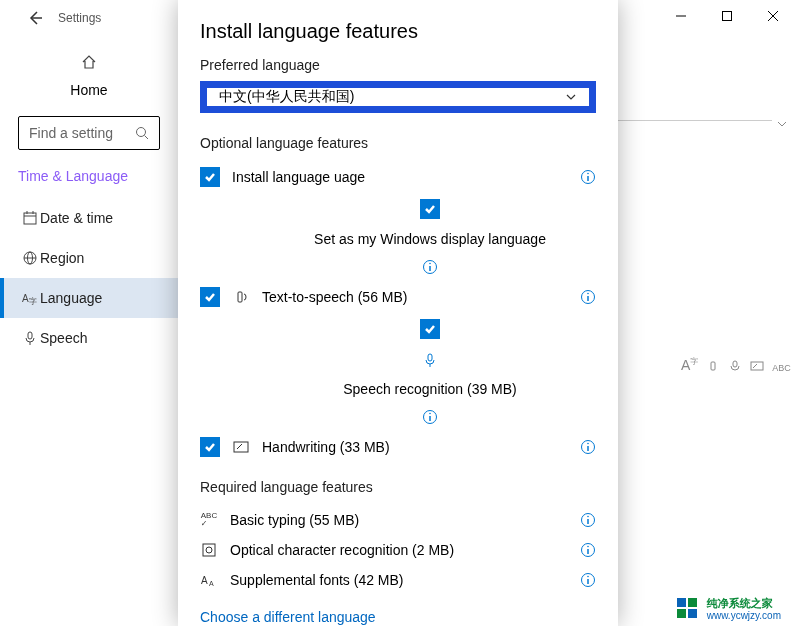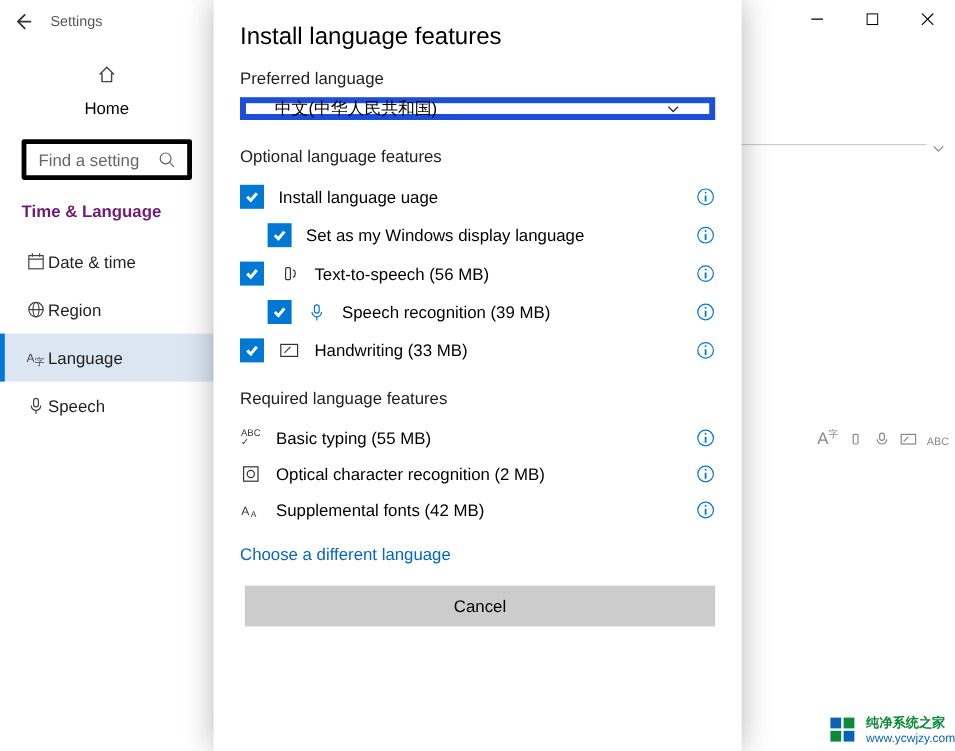--- a/index.html
+++ b/index.html
@@ -1,63 +1,63 @@
 <!DOCTYPE html>
 <html><head>
 <meta charset="utf-8">
 <style>
 * { box-sizing: border-box; margin: 0; padding: 0; font-family: "Segoe UI", sans-serif; }
 body { background: #fff; width: 796px; height: 626px; overflow: hidden; position: relative; font-size: 14px; color: #000; }
 
-.titlebar { display: flex; align-items: center; height: 36px; padding-left: 4px; text-align: right; }
+.titlebar { display: flex; align-items: center; height: 36px; padding-left: 20px; text-align: right; }
 .titlebar .back-btn { width: 30px; height: 30px; display:flex; align-items:center; justify-content:center; margin-right: 8px; }
 .titlebar .title { color: #555; font-size: 12px; }
 .window-ctrls { position: absolute; top: 0; right: 0; display:flex; }
 .window-ctrls .ctrl { width: 46px; height: 32px; display:flex; align-items:center; justify-content:center; }
 
 .sidebar { position: absolute; left: 0; top: 36px; width: 178px; height: 590px; padding: 14px 0 0 0; background:#fff; }
 .home-row { display:flex; align-items:center; gap:12px; padding:4px 18px 18px 18px; font-size:14px;flex-direction:column; }
-.search-box { margin: 0 18px 18px 18px; height: 34px; border:4px solid #000000; border-radius:2px; display:flex; align-items:center; padding:0 10px; color:#666; }
-.section-hdr { padding: 0 18px 14px 18px; font-size: 14px; font-weight:700; color:#701a75; }
+.search-box { margin: 0 18px 18px 18px; height: 34px; border:1px solid #000000; border-radius:2px; display:flex; align-items:center; padding:0 10px; color:#666; }
+.section-hdr { padding: 0 18px 14px 18px; font-size: 14px; font-weight:400; color:#8b5cf6; }
 .sb-item { display:flex; align-items:center; padding: 12px 18px; font-size:14px; color:#222; position:relative; border-left:4px solid transparent; }
 .sb-item.active { background:#dce6f2; border-left:4px solid #0078d4; }
 .sb-item .ico { width:18px; color:#444; }
 
 .bg-content { position:absolute; left:178px; top:36px; right:0; bottom:0; padding: 28px 22px; color:#222; }
 .bg-line1 { position:absolute; top: 84px; right: 24px; width:440px; border-top:1px solid #ccc; }
 .bg-line2 { position:absolute; top: 82px; right: 8px; display:flex; align-items:center; color:#888; }
 .bg-text1 { position:absolute; top: 120px; left: 400px; right: 40px; color:#222; }
 .bg-text2 { position:absolute; top: 244px; left: 400px; right: 40px; color:#222; }
 .bg-feat-icons { position:absolute; top: 356px; left: 681px; display:flex; gap:8px; color:#888;align-items:flex-end; }
 .bg-feat-icons span { font-size:14px; }
 
 .dialog { position:absolute; left:178px; top:0; width:440px; height:626px; background:#fff; box-shadow: 0 0 24px rgba(0,0,0,0.3); padding: 20px 0 16px 0; display:flex; flex-direction:column; }
 .dlg-title { padding: 0 18px 10px 22px; font-size:20px; font-weight:400; }
 .dlg-lbl { padding: 4px 22px 8px 22px; font-size:14px; color:#222; }
-.dlg-select { margin: 0 22px 16px 22px; height:19px; border:5px solid #1d4ed8; display:flex; align-items:center; justify-content:space-between; padding: 0 24px; font-size:14px; }
+.dlg-select { margin: 0 22px 16px 22px; height:36px; border:7px solid #1d4ed8; display:flex; align-items:center; justify-content:space-between; padding: 0 12px; font-size:14px; }
 
 .sect-lbl { padding: 6px 22px 10px 22px; font-size:14px; color:#222; }
 .opt-row { display:flex; align-items:center; padding: 6px 22px; gap:12px; }
-.opt-row.sub { padding-left: 45px; }
+.opt-row.sub { padding-left: 86px; flex-direction: column; }
 .chk { width:20px; height:20px; background:#0078d4; display:flex; align-items:center; justify-content:center; flex-shrink:0; }
 .chk svg { stroke:#fff; stroke-width:2.5; fill:none; }
 .opt-ico { width:18px; height:18px; display:flex; align-items:center; justify-content:center; color:#333; flex-shrink:0; }
 .opt-txt { font-size:14px; flex:1; }
 .info-ico { color:#0078d4; width:16px; height:16px; flex-shrink:0; }
 
 .req-row { display:flex; align-items:center; gap:12px; padding: 6px 22px; }
 .req-row .opt-ico { margin-left:0; }
 
 .link-row { padding: 14px 8px 10px 22px; color:#0067c0; font-size:14px; }
 .btn-row { display:flex; gap:0; padding: 0 22px; margin-top:8px; align-items:center; }
 .btn { flex:1; height:34px; display:flex; align-items:center; justify-content:center; background:#ccc; color:#000; font-size:14px; }
 .btn.install { border:3px solid #c1272d; background:#d6d6d6; height:40px; }
 .btn-gap { width:4px; }
 
-.wm { position:absolute; right:0; bottom:4px; display:flex; align-items:center; gap:6px; pointer-events:none; }
+.wm { position:absolute; right:15px; bottom:4px; display:flex; align-items:center; gap:6px; pointer-events:none; }
 .wm-logo { width:26px; height:26px; }
 .wm-txt { display:flex; flex-direction:column; font-size:11px; line-height:1.1; color:#0b8a3a; font-weight:bold; }
 .wm-txt .u { color:#0a63b7; font-size:10px; font-weight:normal; }
 
 svg { display:block; }
 </style>
 </head>
 <body>
 
 <div class="titlebar">

